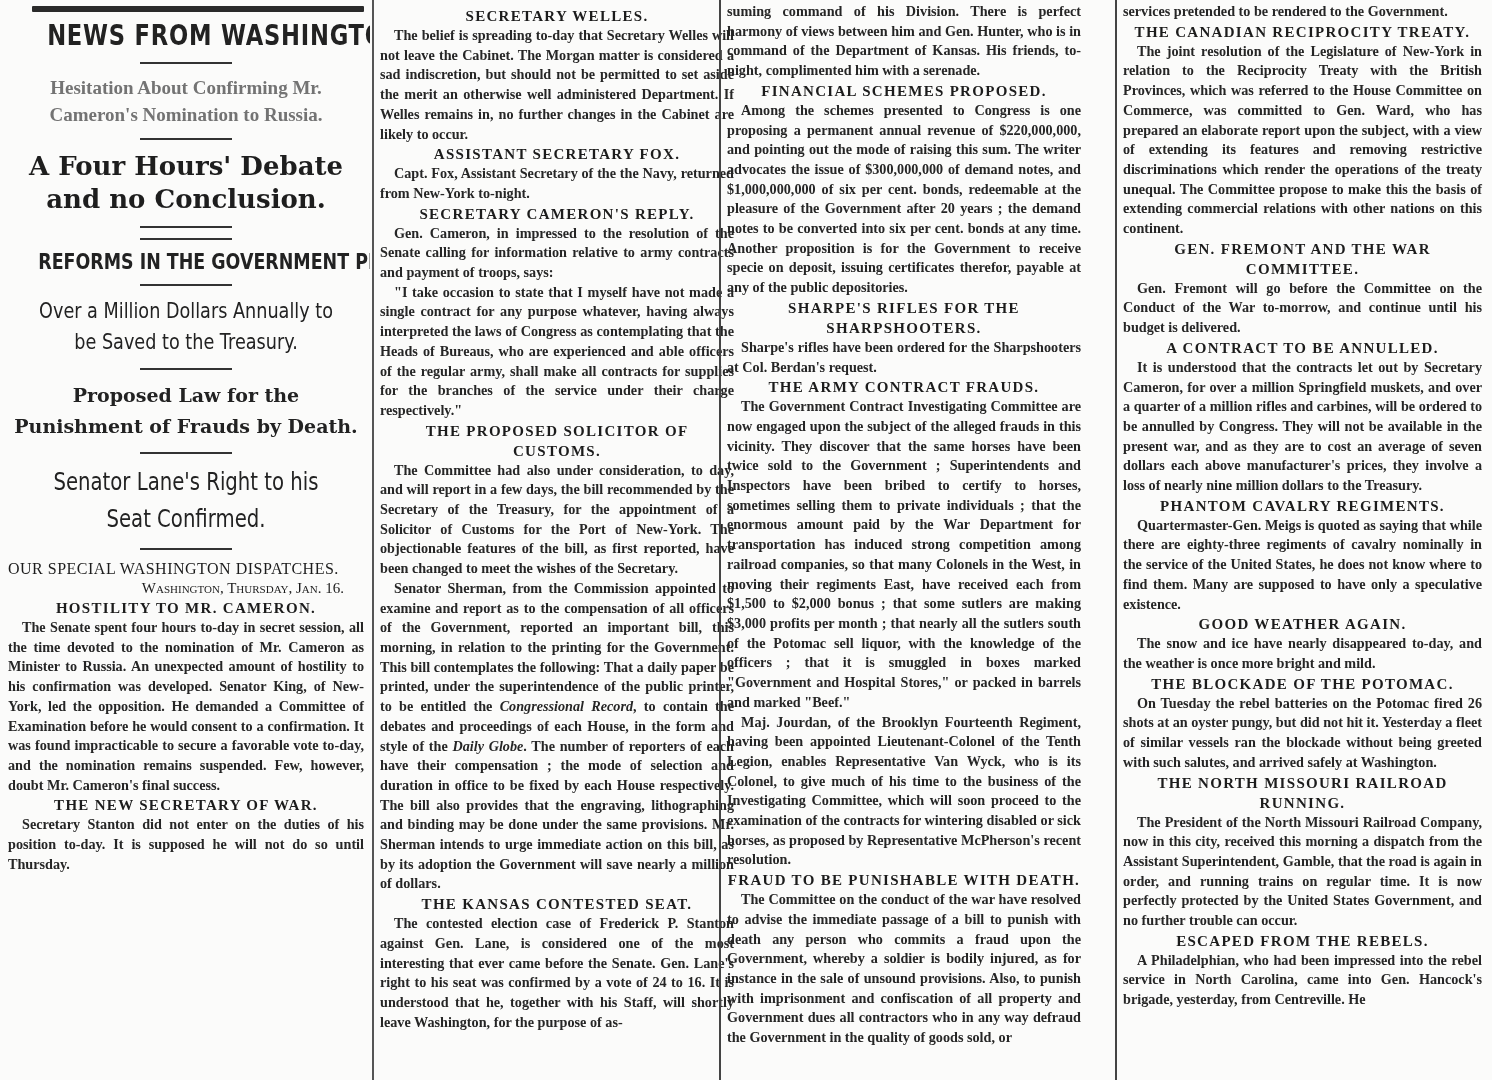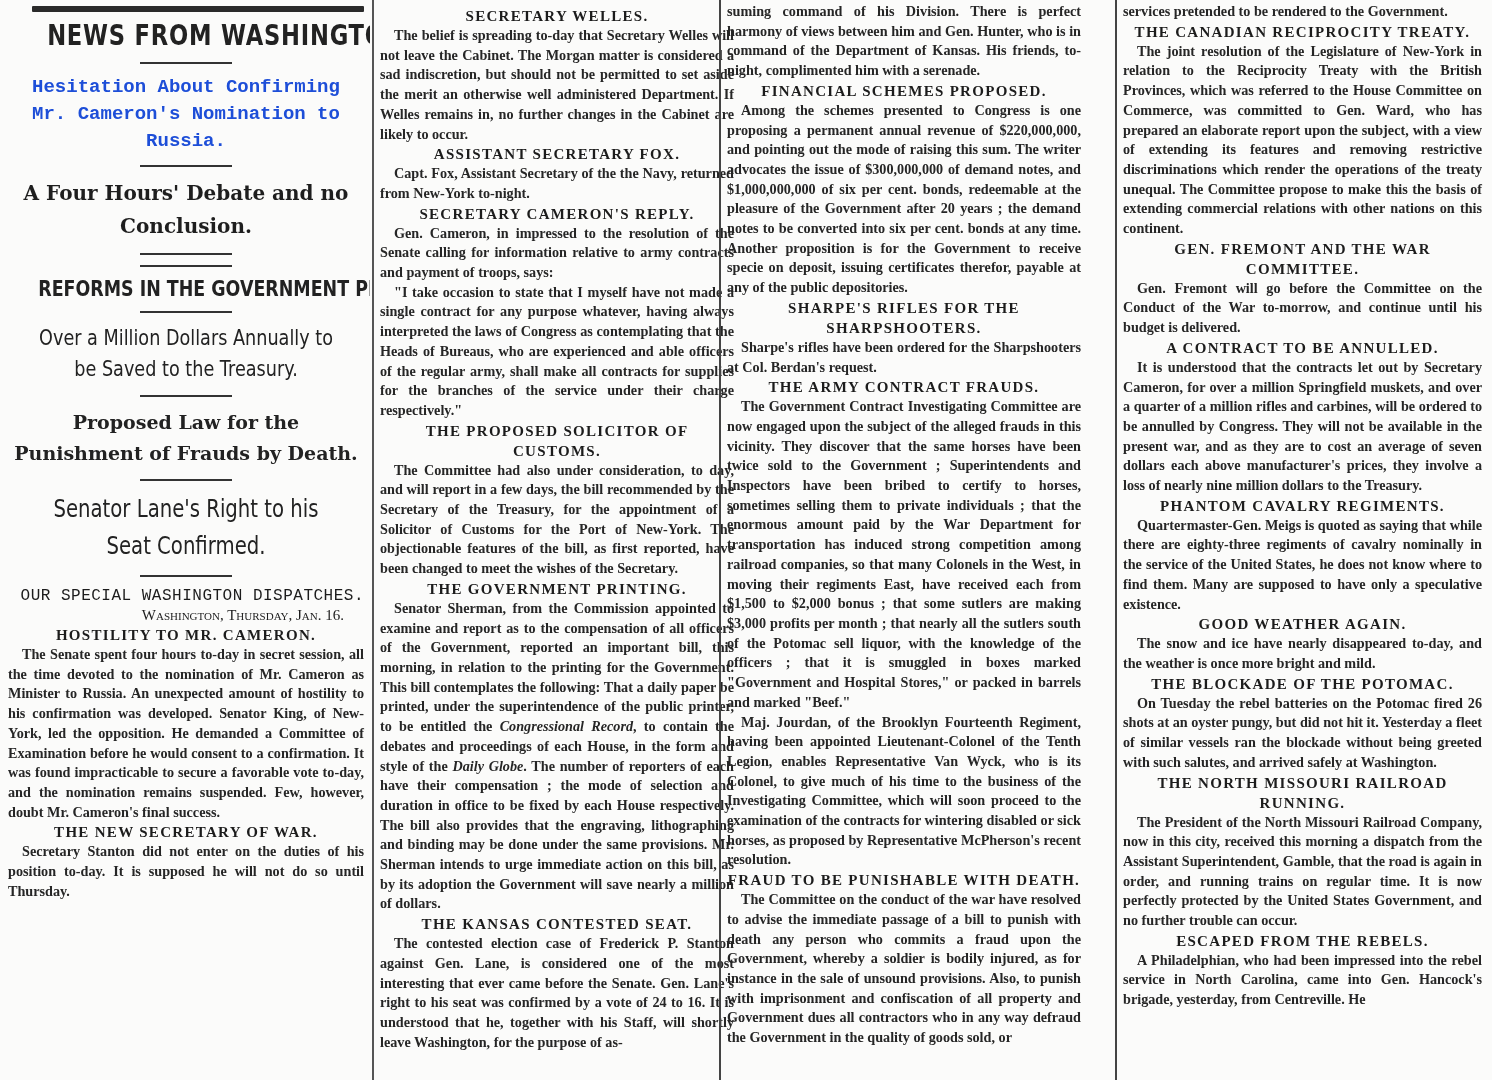--- a/index.html
+++ b/index.html
@@ -7,27 +7,27 @@
     body { font-family: "Liberation Serif", "DejaVu Serif", serif; color: #1c1c1c; position: relative; }
     .page { position: absolute; left: 0; top: 0; width: 1492px; height: 1080px; background: #fbfbfa; }
     .col { position: absolute; top: 0; height: 1080px; overflow: hidden; }
     .col1 { left: 0; width: 370px; padding: 6px 6px 0 8px; }
     .col2 { left: 372px; width: 368px; padding: 6px 6px 0 6px; border-left: 2px solid #555; }
     .col3 { left: 719px; width: 370px; padding: 2px 8px 0 6px; border-left: 2px solid #444; }
     .col4 { left: 1115px; width: 377px; padding: 2px 10px 0 6px; border-left: 2px solid #444; }
     .topbar { height: 6px; background: #2a2a2a; margin: 0 0 6px 24px; border-radius: 1px; }
     .masthead { font-family: "DejaVu Sans", sans-serif; font-weight: bold; text-align: center; font-size: 29px; letter-spacing: 1px; transform: scaleX(0.78); transform-origin: center; white-space: nowrap; margin: 2px 0 8px; color: #222; }
     .rule { width: 92px; height: 2px; background: #333; margin: 10px auto; }
-    .h-black { font-family: Liberation Mono, monospace; font-weight: bold; text-align: center; font-size: 19px; line-height: 27px; color: #1d4ed8; }
-    .h-big { font-family: "DejaVu Serif", serif; font-weight: bold; text-align: center; font-size: 20px; line-height: 33px; color: #1e1e1e; }
+    .h-black { font-family: Liberation Serif, serif; font-weight: bold; text-align: center; font-size: 19px; line-height: 27px; color: #737373; }
+    .h-big { font-family: "DejaVu Serif", serif; font-weight: bold; text-align: center; font-size: 26px; line-height: 33px; color: #1e1e1e; }
     .h-caps { font-family: "DejaVu Sans", sans-serif; font-weight: bold; text-align: center; font-size: 21px; transform: scaleX(0.83); transform-origin: center; white-space: nowrap; color: #222; }
     .h-cond { font-family: "DejaVu Sans", sans-serif; text-align: center; font-size: 21px; line-height: 31px; transform: scaleX(0.84); transform-origin: center; color: #222; }
     .h-condb { font-family: "DejaVu Serif", serif; font-weight: bold; text-align: center; font-size: 19px; line-height: 31px; color: #222; }
     .h-lane { font-family: "DejaVu Sans", sans-serif; text-align: center; font-size: 24px; line-height: 37px; transform: scaleX(0.82); transform-origin: center; color: #222; }
-    .dispatch { font-family: Liberation Mono, monospace; font-size: 16px; letter-spacing: 0.5px; text-align: right; margin-top: 8px; white-space: nowrap; }
+    .dispatch { font-family: Liberation Serif, serif; font-size: 16px; letter-spacing: 0.5px; text-align: left; margin-top: 8px; white-space: nowrap; }
     .dateline { text-align: right; font-size: 15px; padding-right: 20px; line-height: 20px; }
     .sub { font-family: "Liberation Serif", serif; font-weight: bold; font-size: 15px; letter-spacing: 1.3px; text-align: center; line-height: 20px; text-transform: uppercase; }
     .para { font-size: 14.2px; line-height: 19.7px; text-align: justify; text-indent: 14px; font-weight: bold; color: #262626; }
     .para.cont { text-indent: 0; }
     .sc { font-variant: small-caps; }
     .it { font-style: italic; }
   </style>
 </head>
 <body>
 
@@ -61,21 +61,20 @@
   <div class="col col2">
     <div class="sub">SECRETARY WELLES.</div>
     <p class="para">The belief is spreading to-day that Secretary Welles will not leave the Cabinet. The Morgan matter is considered a sad indiscretion, but should not be permitted to set aside the merit an otherwise well administered Department. If Welles remains in, no further changes in the Cabinet are likely to occur.</p>
     <div class="sub">ASSISTANT SECRETARY FOX.</div>
     <p class="para">Capt. Fox, Assistant Secretary of the the Navy, returned from New-York to-night.</p>
     <div class="sub">SECRETARY CAMERON'S REPLY.</div>
     <p class="para">Gen. Cameron, in impressed to the resolution of the Senate calling for information relative to army contracts and payment of troops, says:</p>
     <p class="para">"I take occasion to state that I myself have not made a single contract for any purpose whatever, having always interpreted the laws of Congress as contemplating that the Heads of Bureaus, who are experienced and able officers of the regular army, shall make all contracts for supplies for the branches of the service under their charge respectively."</p>
     <div class="sub">THE PROPOSED SOLICITOR OF CUSTOMS.</div>
     <p class="para">The Committee had also under consideration, to day, and will report in a few days, the bill recommended by the Secretary of the Treasury, for the appointment of a Solicitor of Customs for the Port of New-York. The objectionable features of the bill, as first reported, have been changed to meet the wishes of the Secretary.</p>
-    <div class="sub">THE GOVERNMENT PRINTING.</div>
     <p class="para"><span>Senator Sherman, from the Commission appointed to examine and report as to the compensation of all officers of the Government, reported an important bill, this morning, in relation to the printing for the Government. This bill contemplates the following: That a daily paper be printed, under the superintendence of the public printer, to be entitled the</span> <span class="it">Congressional Record</span><span>, to contain the debates and proceedings of each House, in the form and style of the</span> <span class="it">Daily Globe</span><span>. The number of reporters of each have their compensation ; the mode of selection and duration in office to be fixed by each House respectively. The bill also provides that the engraving, lithographing and binding may be done under the same provisions. Mr. Sherman intends to urge immediate action on this bill, as by its adoption the Government will save nearly a million of dollars.</span></p>
     <div class="sub">THE KANSAS CONTESTED SEAT.</div>
     <p class="para">The contested election case of Frederick P. Stanton against Gen. Lane, is considered one of the most interesting that ever came before the Senate. Gen. Lane's right to his seat was confirmed by a vote of 24 to 16. It is understood that he, together with his Staff, will shortly leave Washington, for the purpose of as-</p>
   </div>
 
   <div class="col col3">
     <p class="para cont">suming command of his Division. There is perfect harmony of views between him and Gen. Hunter, who is in command of the Department of Kansas. His friends, to-night, complimented him with a serenade.</p>
     <div class="sub">FINANCIAL SCHEMES PROPOSED.</div>
     <p class="para">Among the schemes presented to Congress is one proposing a permanent annual revenue of $220,000,000, and pointing out the mode of raising this sum. The writer advocates the issue of $300,000,000 of demand notes, and $1,000,000,000 of six per cent. bonds, redeemable at the pleasure of the Government after 20 years ; the demand notes to be converted into six per cent. bonds at any time. Another proposition is for the Government to receive specie on deposit, issuing certificates therefor, payable at any of the public depositories.</p>
     <div class="sub">SHARPE'S RIFLES FOR THE SHARPSHOOTERS.</div>

